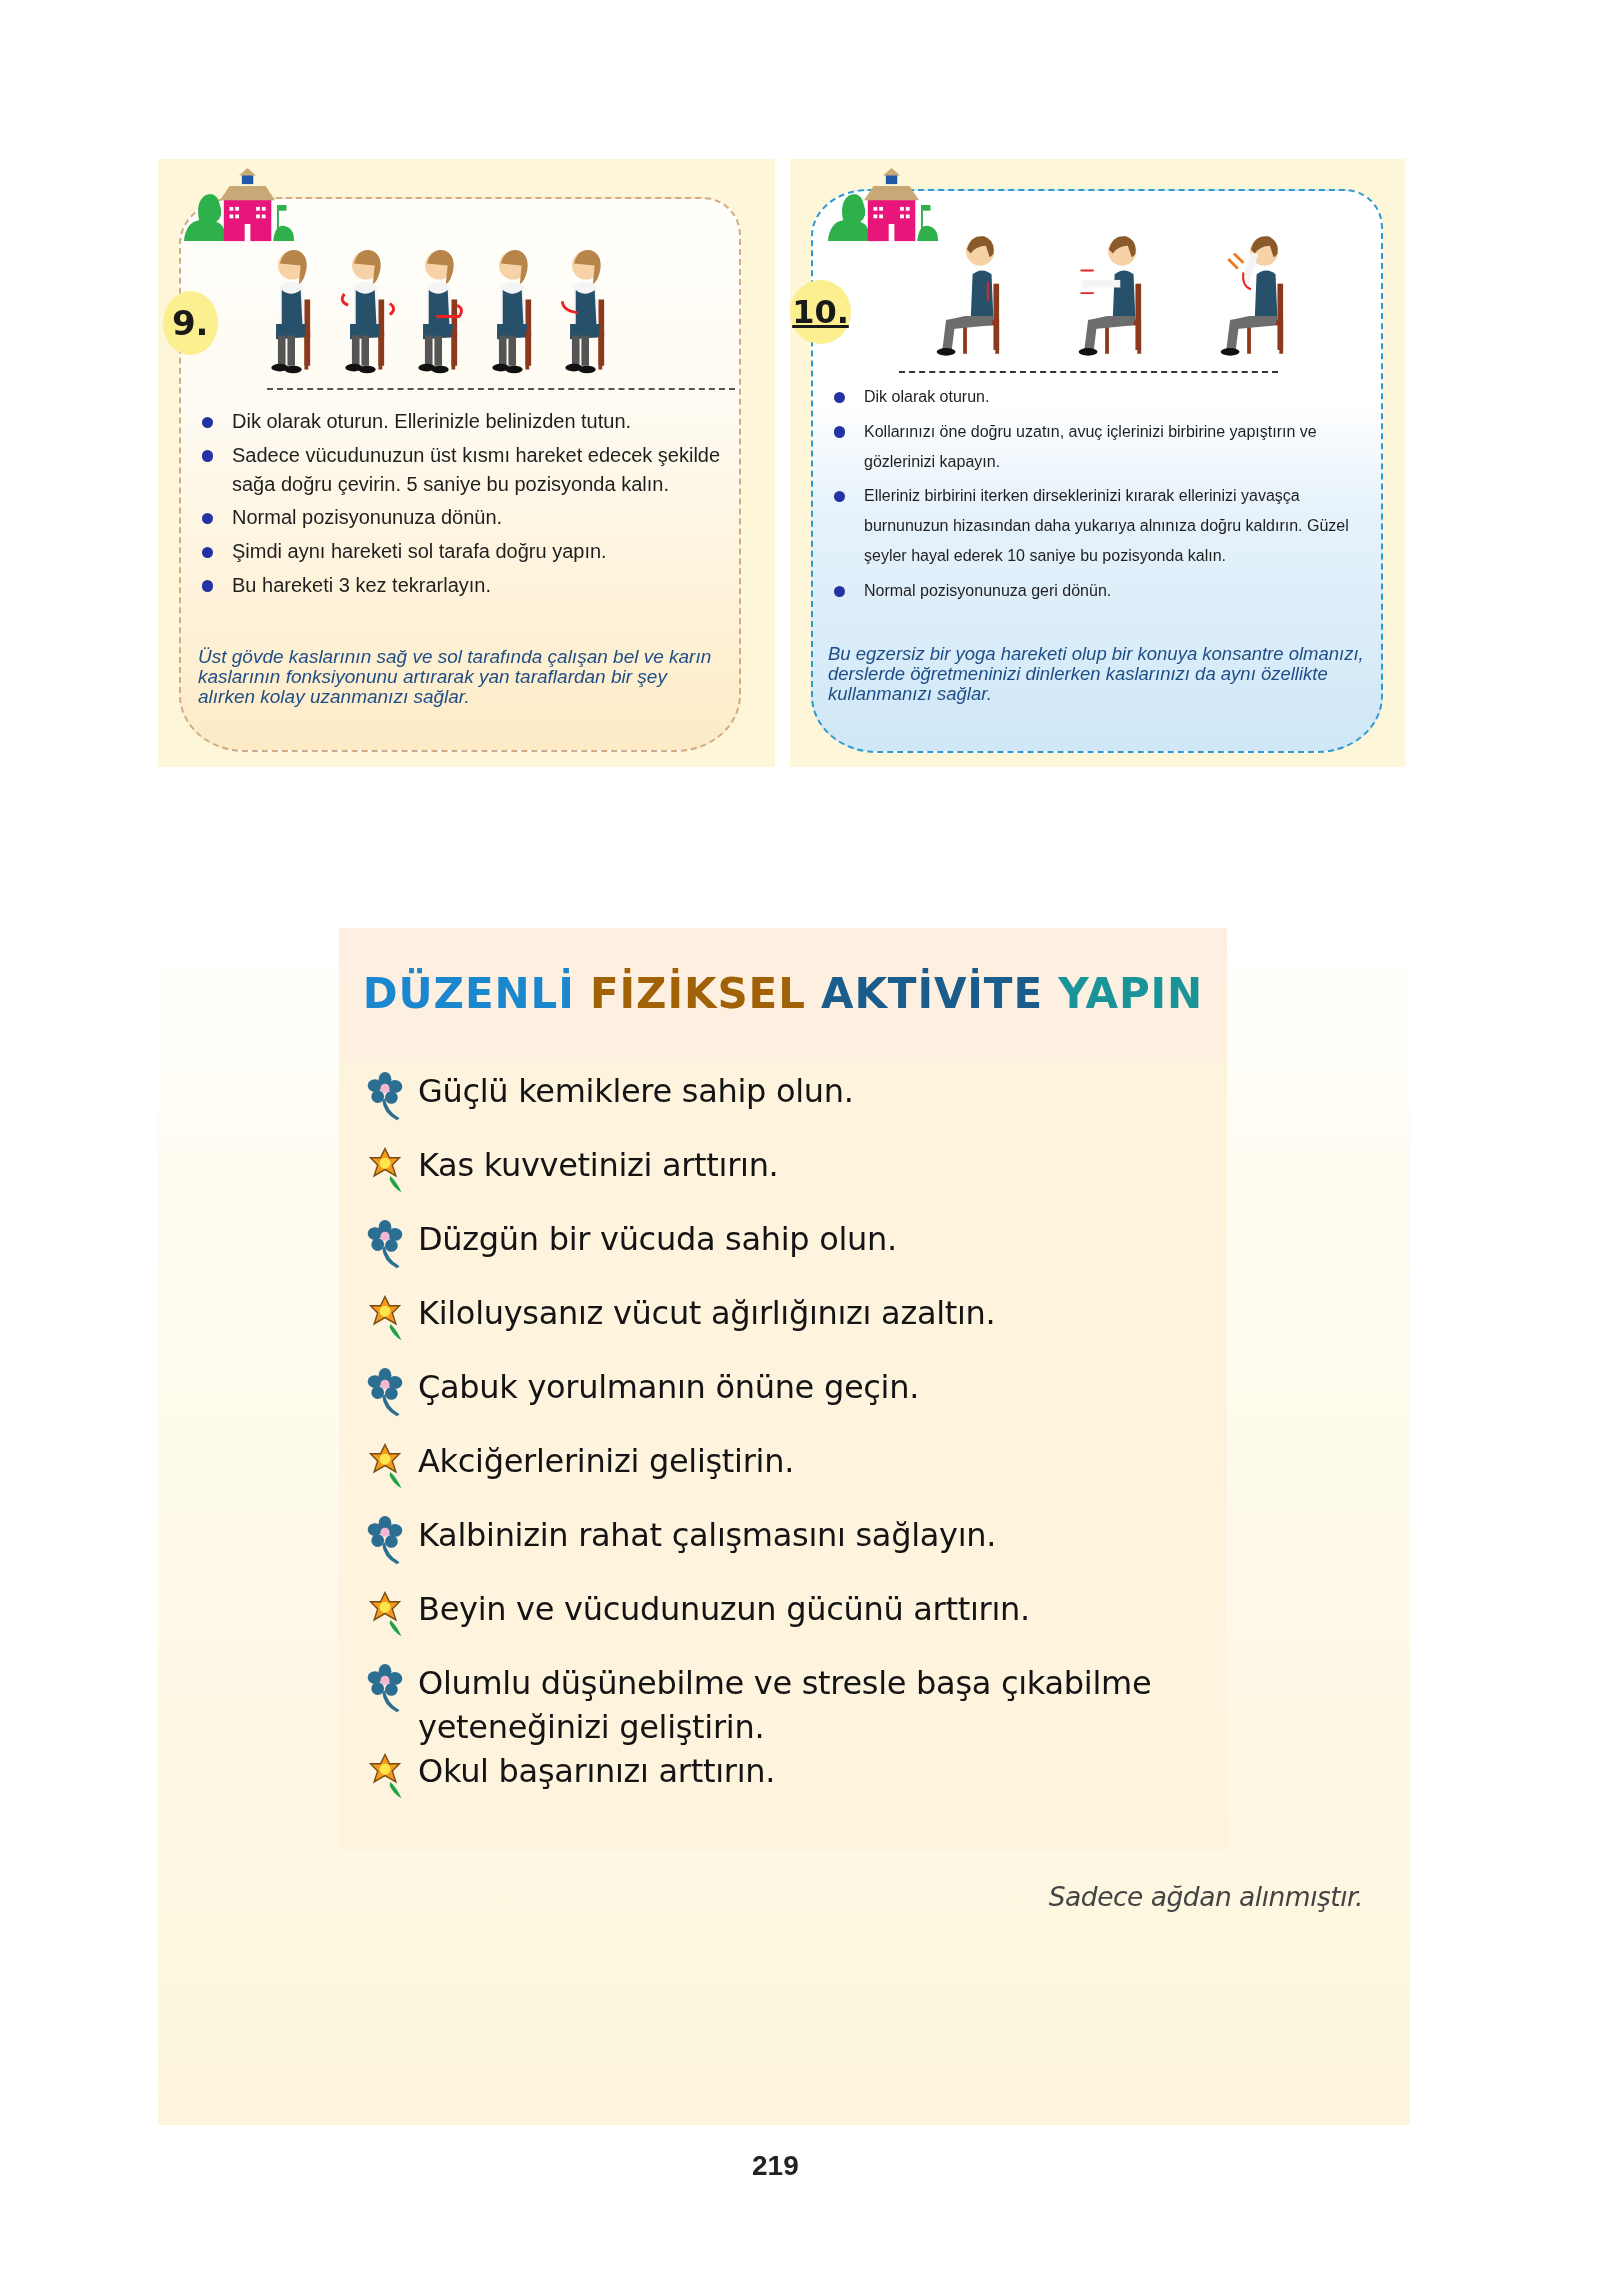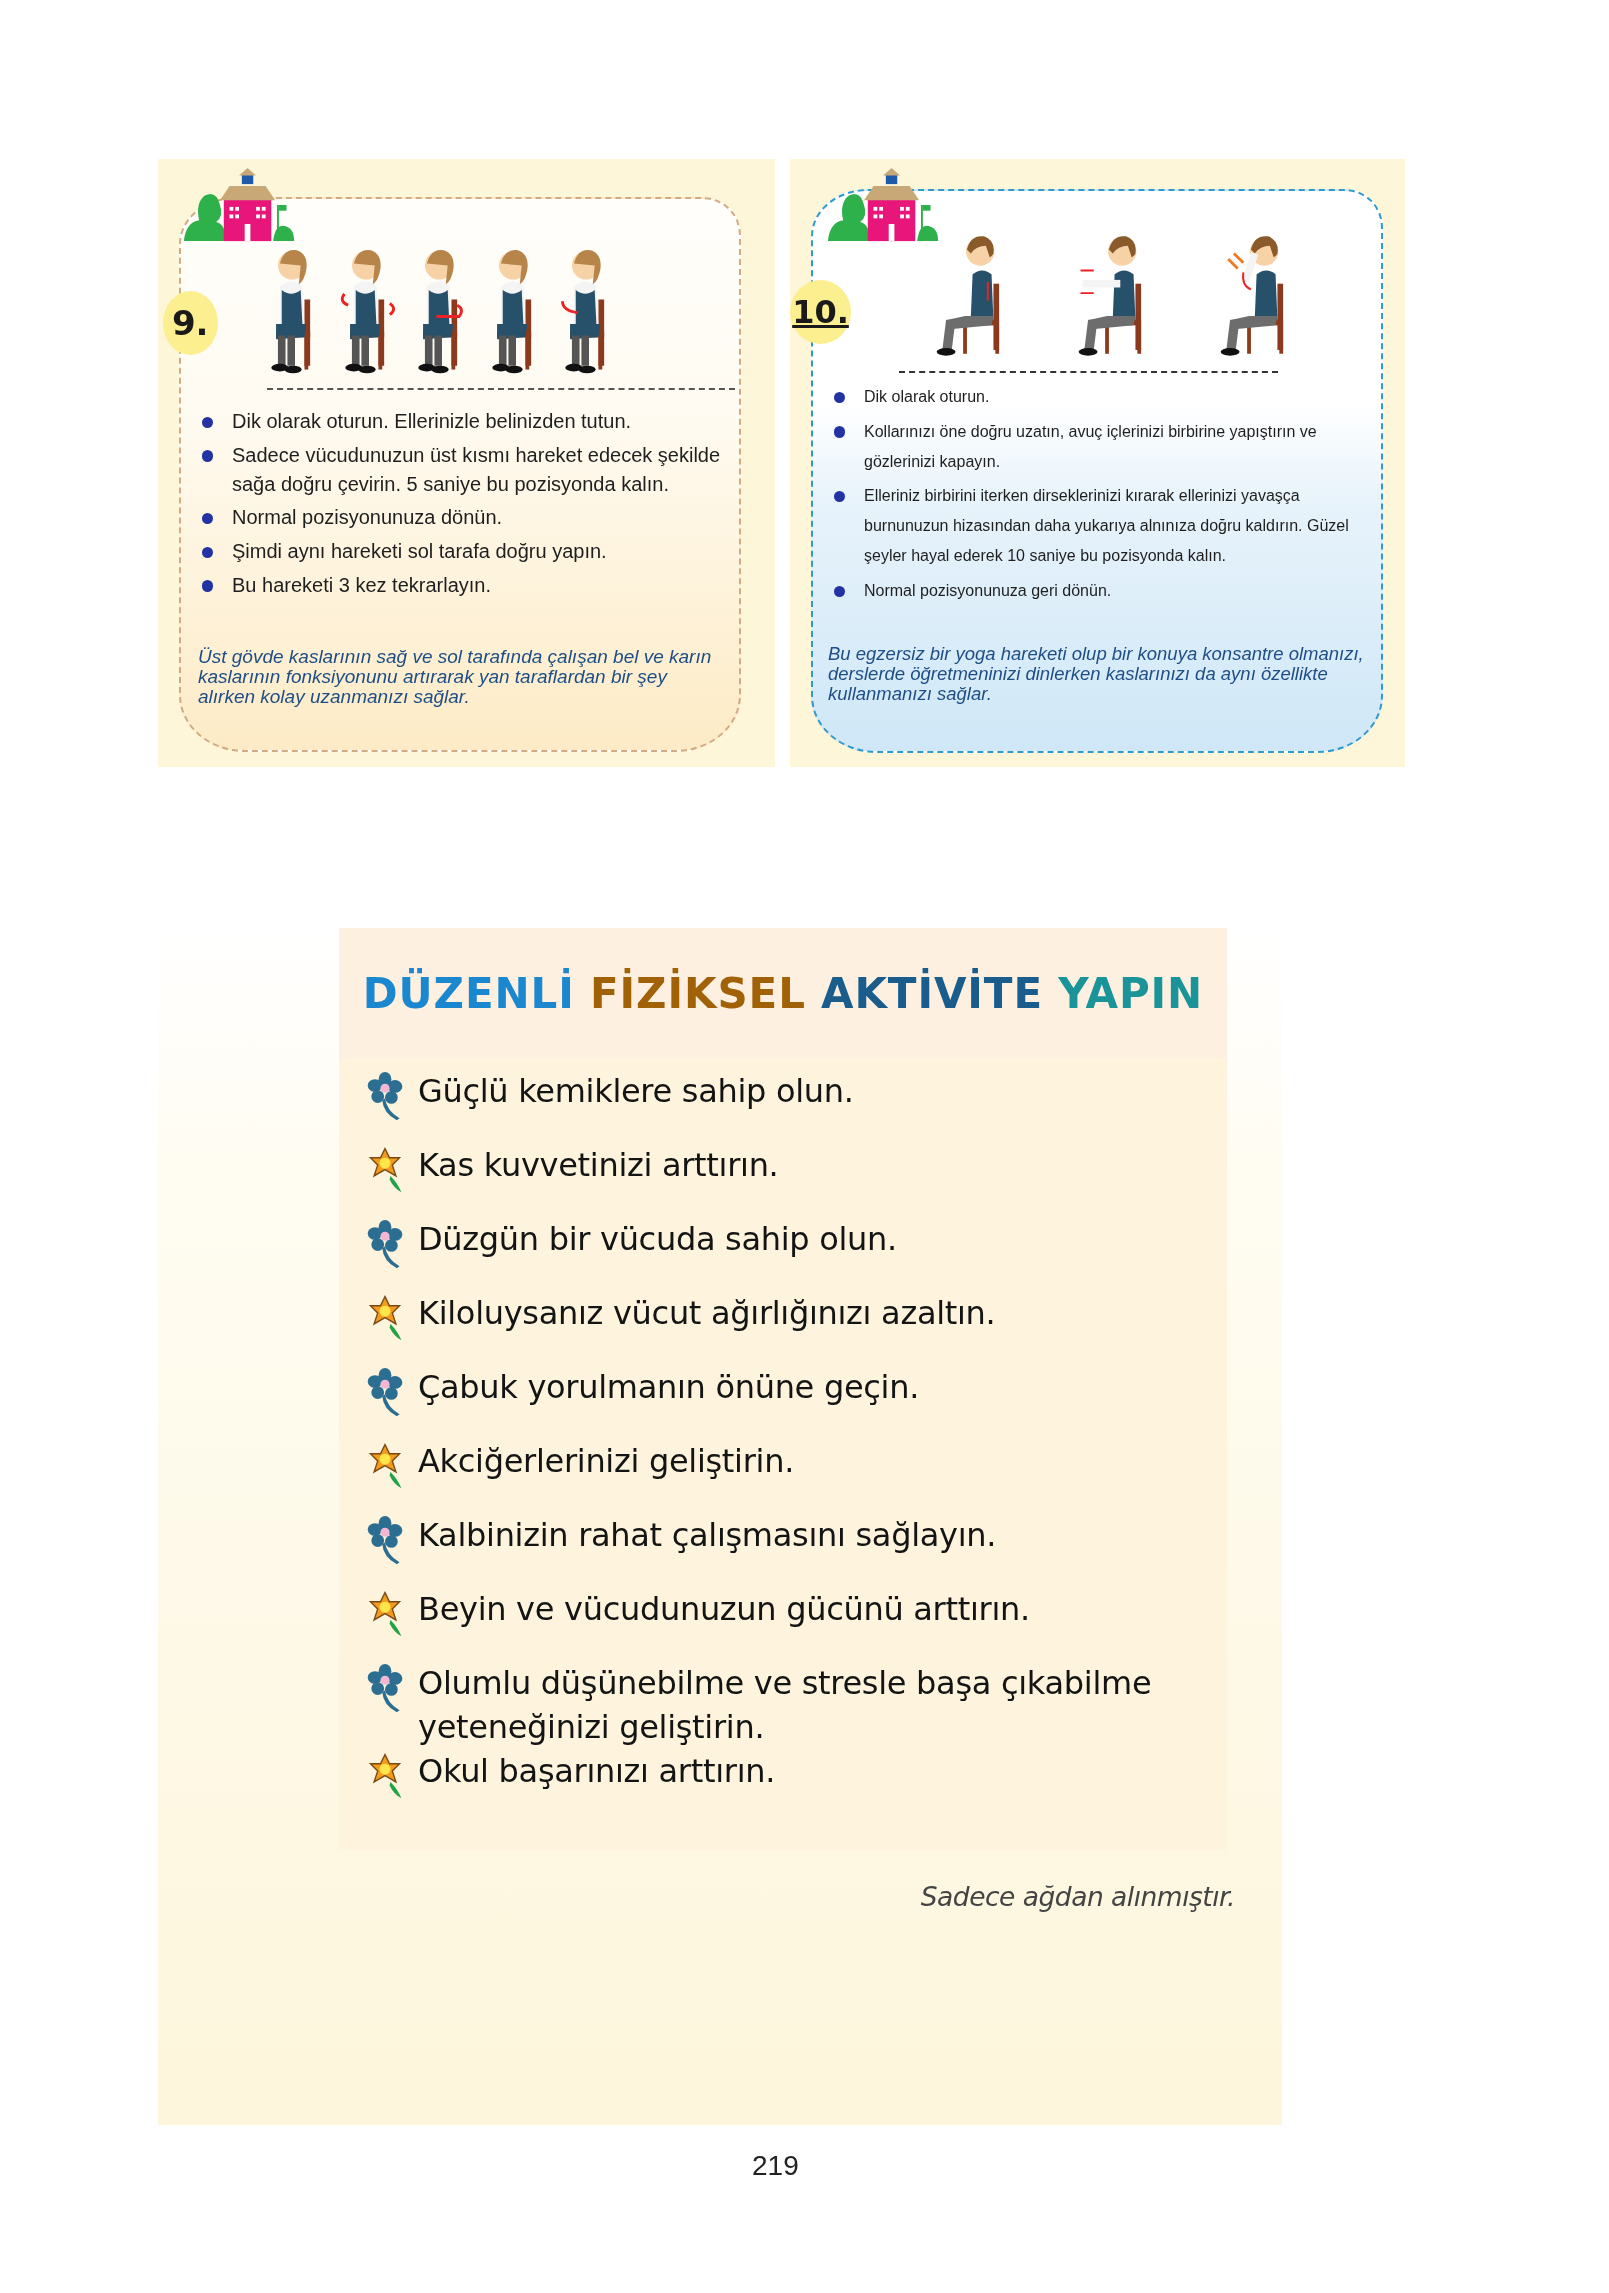--- a/index.html
+++ b/index.html
@@ -34,35 +34,35 @@
 
   .steps { position:absolute; list-style:none; margin:0; padding:0; color:#1f1f1f; }
   #panel9 .steps { left:38px; top:248px; width:530px; font-size:20px; line-height:29px; }
   #panel10 .steps { left:38px; top:223px; width:549px; font-size:16px; line-height:30px; }
   .steps li { position:relative; padding-left:36px; margin-bottom:4.7px; }
   .steps li .dot { position:absolute; left:5.7px; top:9.5px; width:11.4px; height:11.4px; border-radius:50%; background:#2433a4; }
   .note { position:absolute; font-style:italic; color:#1f4e86; font-size:19px; line-height:20px; }
   #panel9 .note { left:40px; top:488px; width:530px; }
   #panel10 .note { left:38px; top:485px; width:539px; text-align:left; font-size:18.5px; }
 
-  #lower { position:absolute; left:158px; top:923px; width:1124px; height:1202px;
+  #lower { position:absolute; left:158px; top:923px; width:1252px; height:1202px;
      background:linear-gradient(180deg,#ffffff 0%,#fffcf2 20%,#fdf6dc 100%); }
   #titlebox { position:absolute; left:181px; top:4.7px; width:888px; height:131px; background:#fdf0e1; }
   #title { position:absolute; left:0; top:0; width:100%; height:100%; display:flex; align-items:center; justify-content:center;
      font-family:"DejaVu Sans", sans-serif; font-weight:bold; font-size:42px; letter-spacing:0.9px; }
   #title span { margin:0 7.6px; }
   #listbox { position:absolute; left:181px; top:135px; width:888px; height:792px; background:#fef3dd; }
   .benefits { list-style:none; margin:0; padding:0; position:absolute; left:24px; top:11.4px; width:852px; }
   .benefits li { position:relative; padding-left:55px; font-family:"DejaVu Sans", sans-serif; font-size:32px; color:#141414;
      line-height:45px; margin-bottom:29px; letter-spacing:-0.3px; }
   .benefits li.two { line-height:44px; margin-bottom:0px; }
   .benefits li .flower { position:absolute; left:0; top:1.9px; width:44px; height:51px; }
   #credit { position:absolute; right:47px; top:958px; font-style:italic; font-size:26.5px; color:#444;
      font-family:"DejaVu Sans", sans-serif; letter-spacing:-0.5px; }
-  #pagenum { position:absolute; left:752px; top:2150px; font-size:28px; color:#222; font-family:"Liberation Sans Narrow","Liberation Sans", sans-serif; }
+  #pagenum { position:absolute; left:752px; top:2150px; font-size:28px; color:#222; font-family:"Liberation Sans Narrow","Liberation Sans", sans-serif;font-weight:bold; }
 </style>
 </head>
 <body>
 
 <svg width="0" height="0" style="position:absolute">
   <defs>
     <g id="school-g">
       <path d="M2 78 Q4 58 18 56 Q14 38 24 30 Q36 24 40 40 Q44 52 36 58 Q46 60 46 78 Z" fill="#2eb14b"></path>
       <rect x="44" y="34" width="50" height="44" fill="#e8167a"></rect>
       <polygon points="40,35 98,35 88,20 50,20" fill="#c9a878"></polygon>

